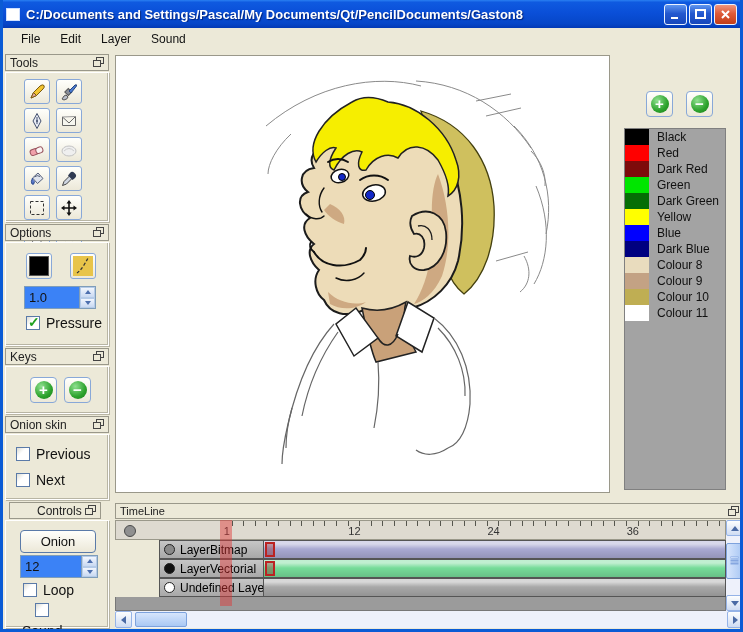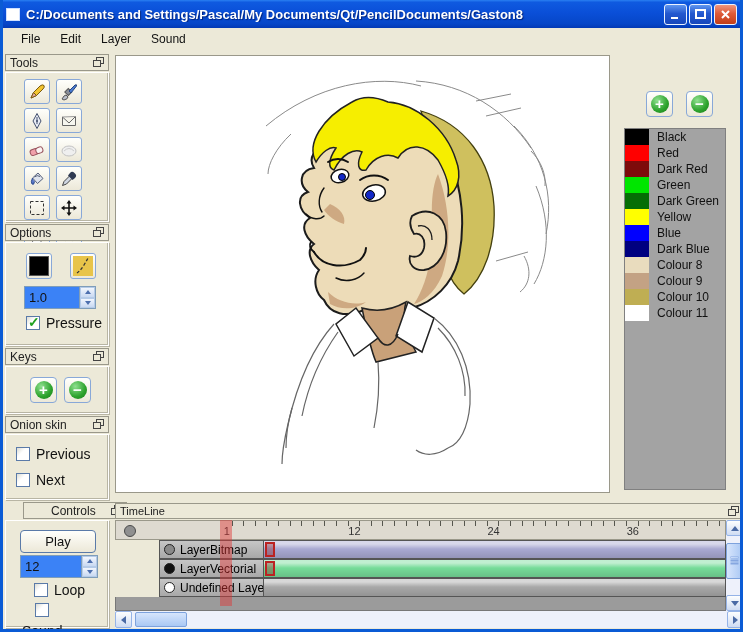--- a/index.html
+++ b/index.html
@@ -312,43 +312,43 @@
     <span class="chkrow" style="left:10px; top:11px;">
       <span class="chk"></span>
       <span>Previous</span>
     </span>
     <span class="chkrow" style="left:10px; top:37px;">
       <span class="chk"></span>
       <span>Next</span>
     </span>
   </div>
 
-  <div class="phead" style="left:20px; top:502px; width:104px;padding-left:27px;">
+  <div class="phead" style="left:6px; top:502px; width:92px;padding-left:27px;">
     <span>Controls</span>
     <svg class="float-ic" viewBox="0 0 11 11">
         <rect x="3.5" y="0.5" width="7" height="6" fill="none" stroke="#444"></rect>
         <rect x="0.5" y="3.5" width="7" height="6" fill="#ece9d8" stroke="#444"></rect>
       </svg>
   </div>
   <div class="pbody" style="left:2px; top:520px; width:104px; height:108px;">
     <span class="xp-btn" style="left:14px; top:9px; width:76px; height:23px;">
-      <span>Play</span>
+      <span>Onion</span>
     </span>
     <span class="spinbox" style="left:14px; top:34px; width:78px; height:23px;">
       <span class="spin-val">12</span>
       <span class="spin-arrows">
           <span>
             <i class="tri-up"></i>
           </span>
           <span>
             <i class="tri-dn"></i>
           </span>
         </span>
     </span>
-    <span class="chkrow" style="left:28px; top:61px;">
+    <span class="chkrow" style="left:17px; top:61px;">
       <span class="chk"></span>
       <span>Loop</span>
     </span>
     <span class="chkrow" style="left:16px; top:82px;flex-direction:column;">
       <span class="chk"></span>
       <span>Sound</span>
     </span>
   </div>
 
   <div class="canvas">

